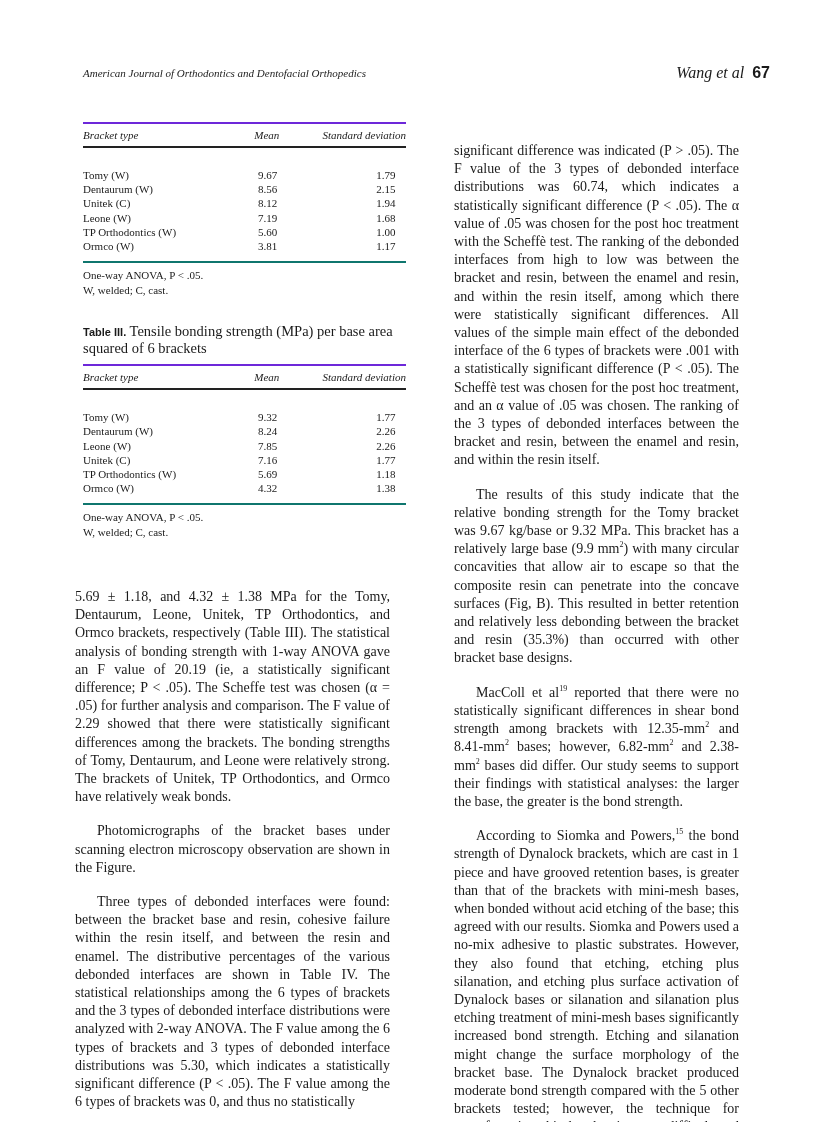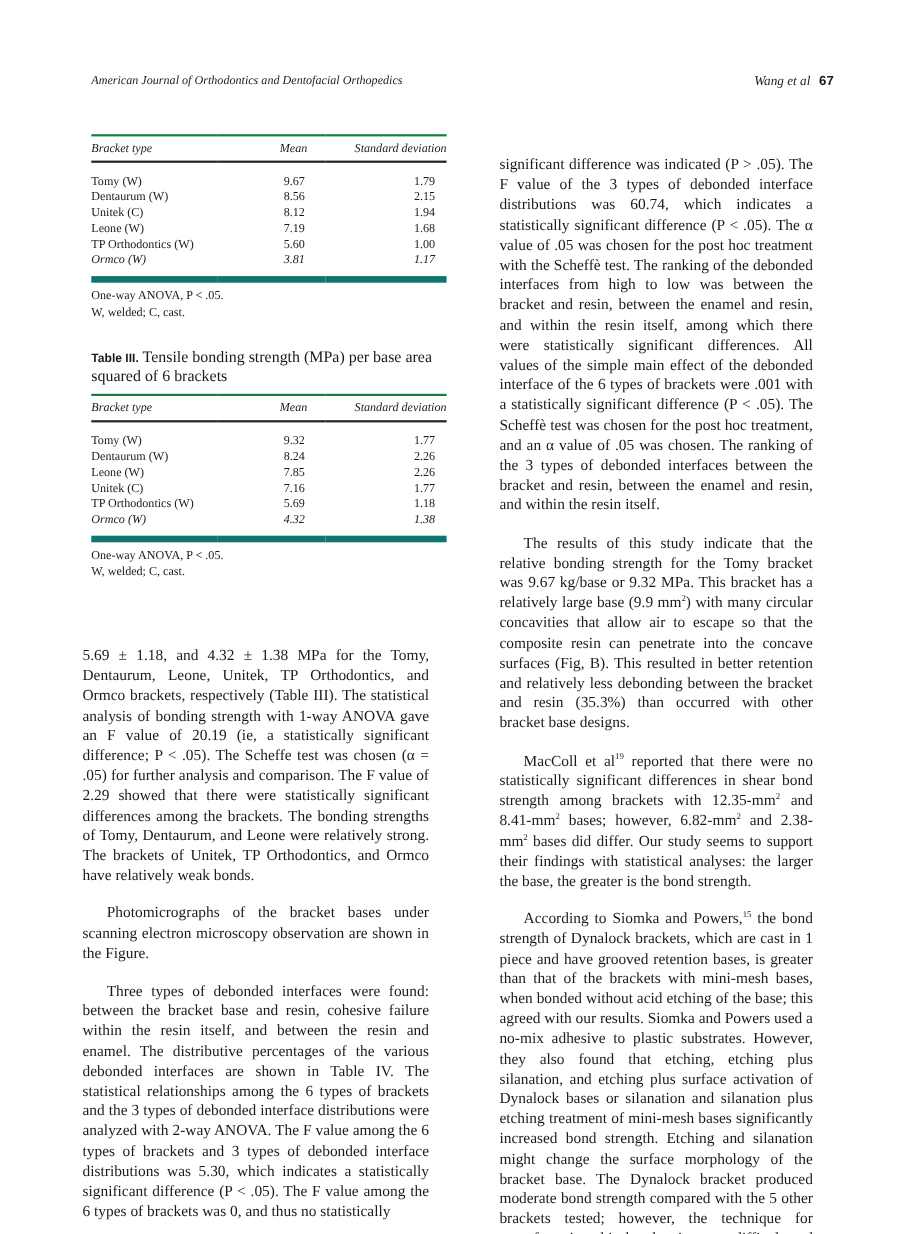--- a/index.html
+++ b/index.html
@@ -1,34 +1,34 @@
 <!DOCTYPE html>
 <html><head>
 <meta charset="utf-8">
 <style>
   html, body { margin: 0; padding: 0; background: #ffffff; }
   body { width: 838px; height: 1122px; position: relative; overflow: hidden; color: #1a1a1a;
          font-family: "Liberation Serif", "DejaVu Serif", serif; }
   .running-head { position: absolute; top: 66px; left: 83px; font-style: italic; font-size: 11px; line-height: 14px; color: #222; }
-  .running-right { position: absolute; top: 66px; right: 80px; font-size: 12px; line-height: 14px; }
+  .running-right { position: absolute; top: 66px; right: 68px; font-size: 16px; line-height: 14px; }
   .running-right .authors { font-style: italic; }
   .running-right .page-num { font-family: "Liberation Sans", "DejaVu Sans", sans-serif; font-weight: bold; margin-left: 8px; }
 
   .col-left { position: absolute; left: 83px; top: 122px; width: 323px; }
   .col-right { position: absolute; left: 438px; top: 126px; width: 317px; }
 
   .tbl-caption { font-size: 14.5px; line-height: 16px; margin: 0 0 8px 0; }
   .tbl-caption .lbl { font-family: "Liberation Sans", "DejaVu Sans", sans-serif; font-size: 11px; font-weight: bold; }
   table.data { width: 100%; border-collapse: collapse; font-size: 11px; }
-  table.data th { font-style: italic; font-weight: normal; text-align: left; padding: 5px 0 5px 0; border-top: 2px solid #15803d; border-bottom: 2px solid #222; }
+  table.data th { font-style: italic; font-weight: normal; text-align: left; padding: 5px 0 5px 0; border-top: 2px solid #6d28d9; border-bottom: 2px solid #222; }
   table.data th.c-mean { text-align: center; padding-left: 40px; }
   table.data th.c-sd { text-align: right; }
   table.data td { padding: 0; line-height: 14.2px; }
-  table.data tr.first td { padding-top: 10px; }
-  table.data tr.last td { padding-bottom: 8px; border-bottom: 6px solid #0f766e; font-style: italic; }
+  table.data tr.first td { padding-top: 20px; }
+  table.data tr.last td { padding-bottom: 8px; border-bottom: 2px solid #0f766e; }
   table.data td.c-mean { text-align: left; padding-left: 60px; }
   table.data td.c-sd { text-align: center; padding-left: 70px; }
   .tbl-foot { font-size: 11px; line-height: 14.5px; margin-top: 5px; }
 
   .body-text { font-size: 14px; line-height: 18.2px; text-align: justify; margin: 16px; }
   .body-text.indent { text-indent: 22px; }
   .heading { font-family: "Liberation Sans", "DejaVu Sans", sans-serif; font-weight: bold; font-size: 12.5px; margin: 14px 0 9px 0; letter-spacing: 0.2px; }
   sup { font-size: 8px; line-height: 0; vertical-align: super; }
 </style>
 </head>

